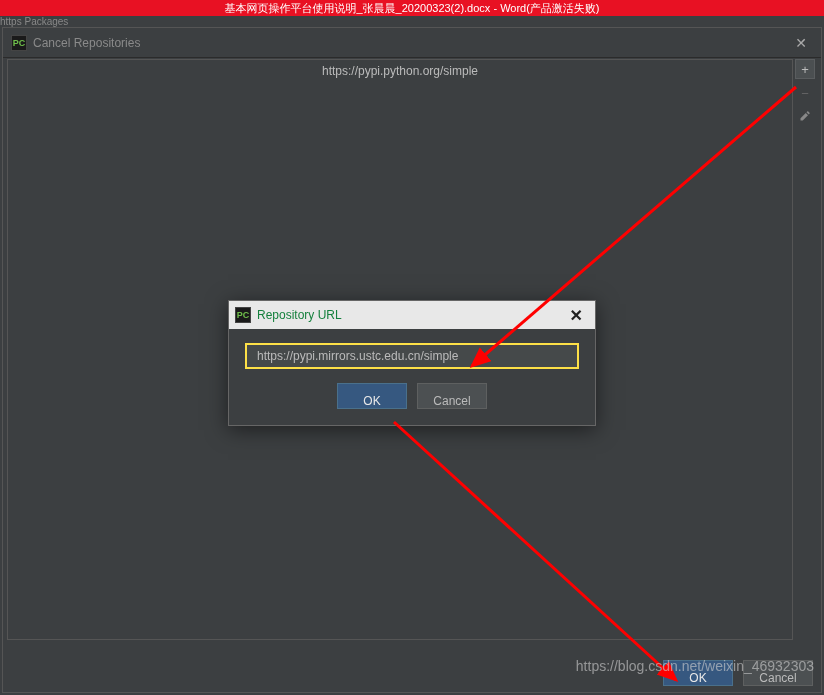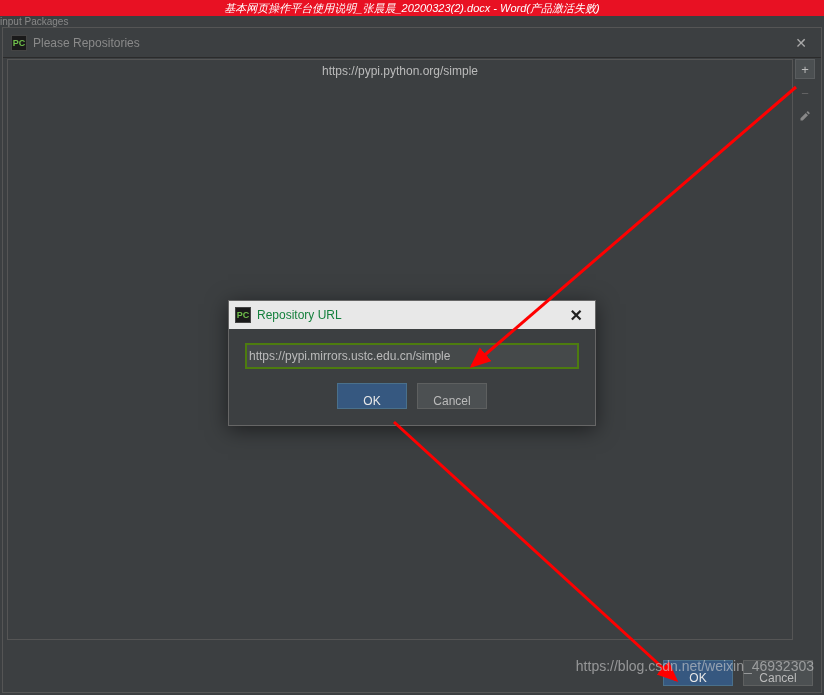--- a/index.html
+++ b/index.html
@@ -3,21 +3,21 @@
 <meta charset="utf-8">
 <style>
   * { box-sizing: border-box; margin: 0; padding: 0; }
   html, body { width: 824px; height: 695px; overflow: hidden; font-family: "Segoe UI", Arial, sans-serif; }
   body { background: #3c3f41; color: #bbbbbb; position: relative; }
 
   
   .word-bar {
     position: absolute; top: 0; left: 0; width: 824px; height: 16px;
     background: #e81123; color: #fff; font-size: 11px; text-align: center;
-    line-height: 16px; overflow: hidden; font-style: italic;
+    line-height: 16px; overflow: hidden;
   }
   .word-bar-left {
     position: absolute; top: 16px; left: 0; width: 80px; height: 10px;
     color: #888; font-size: 10px; background: #3c3f41;
   }
 
   
   .main-window {
     position: absolute; top: 27px; left: 2px; width: 820px; height: 666px;
     background: #3c3f41; border: 1px solid #555;
@@ -75,50 +75,50 @@
   .modal-titlebar {
     height: 28px; background: #e8e8e8; display: flex; align-items: center;
     padding: 0 6px;
   }
   .modal-titlebar .pc-icon { background: #1a1a1a; }
   .modal-title { color: #15803d; font-size: 12px; flex: 1; }
   .modal-close { color: #222; font-size: 16px; font-weight: bold; padding: 0 6px; cursor: pointer; }
   .modal-body { padding: 14px 16px 16px 16px; }
   .modal-label { color: #aaa; font-size: 12px; margin-bottom: 8px; }
   .modal-input {
-    width: 100%; height: 26px; background: #45494a; border: 2px solid #4d7c0f;
-    color: #bbb; font-size: 12px; padding: 0 2px; outline: none;
+    width: 100%; height: 26px; background: #45494a; border: 2px solid #fde047;
+    color: #bbb; font-size: 12px; padding: 0 10px; outline: none;
   }
   .modal-footer { display: flex; justify-content: center; gap: 10px; margin-top: 14px; }
 
   
   .annotation-svg {
     position: absolute; top: 0; left: 0; width: 824px; height: 695px;
     pointer-events: none;
   }
 
   .watermark {
     position: absolute; bottom: 21px; right: 10px; color: #d0d0d0;
     font-size: 14px; opacity: 0.6; font-family: Arial, sans-serif;
   }
 </style>
 </head>
 <body>
 
 <div class="word-bar">
   <span>基本网页操作平台使用说明_张晨晨_20200323(2).docx - Word(产品激活失败)</span>
 </div>
-<div class="word-bar-left">input Packages</div>
+<div class="word-bar-left">https Packages</div>
 
 <div class="main-window">
   <div class="main-titlebar">
     <div class="pc-icon">
       <span>PC</span>
     </div>
-    <div class="main-title">Please Repositories</div>
+    <div class="main-title">Cancel Repositories</div>
     <div class="main-close">✕</div>
   </div>
 
   <div class="repo-area">
     <div class="repo-item">https://pypi.python.org/simple</div>
   </div>
 
   <div class="side-toolbar">
     <div class="side-btn">
       <span>+</span>

